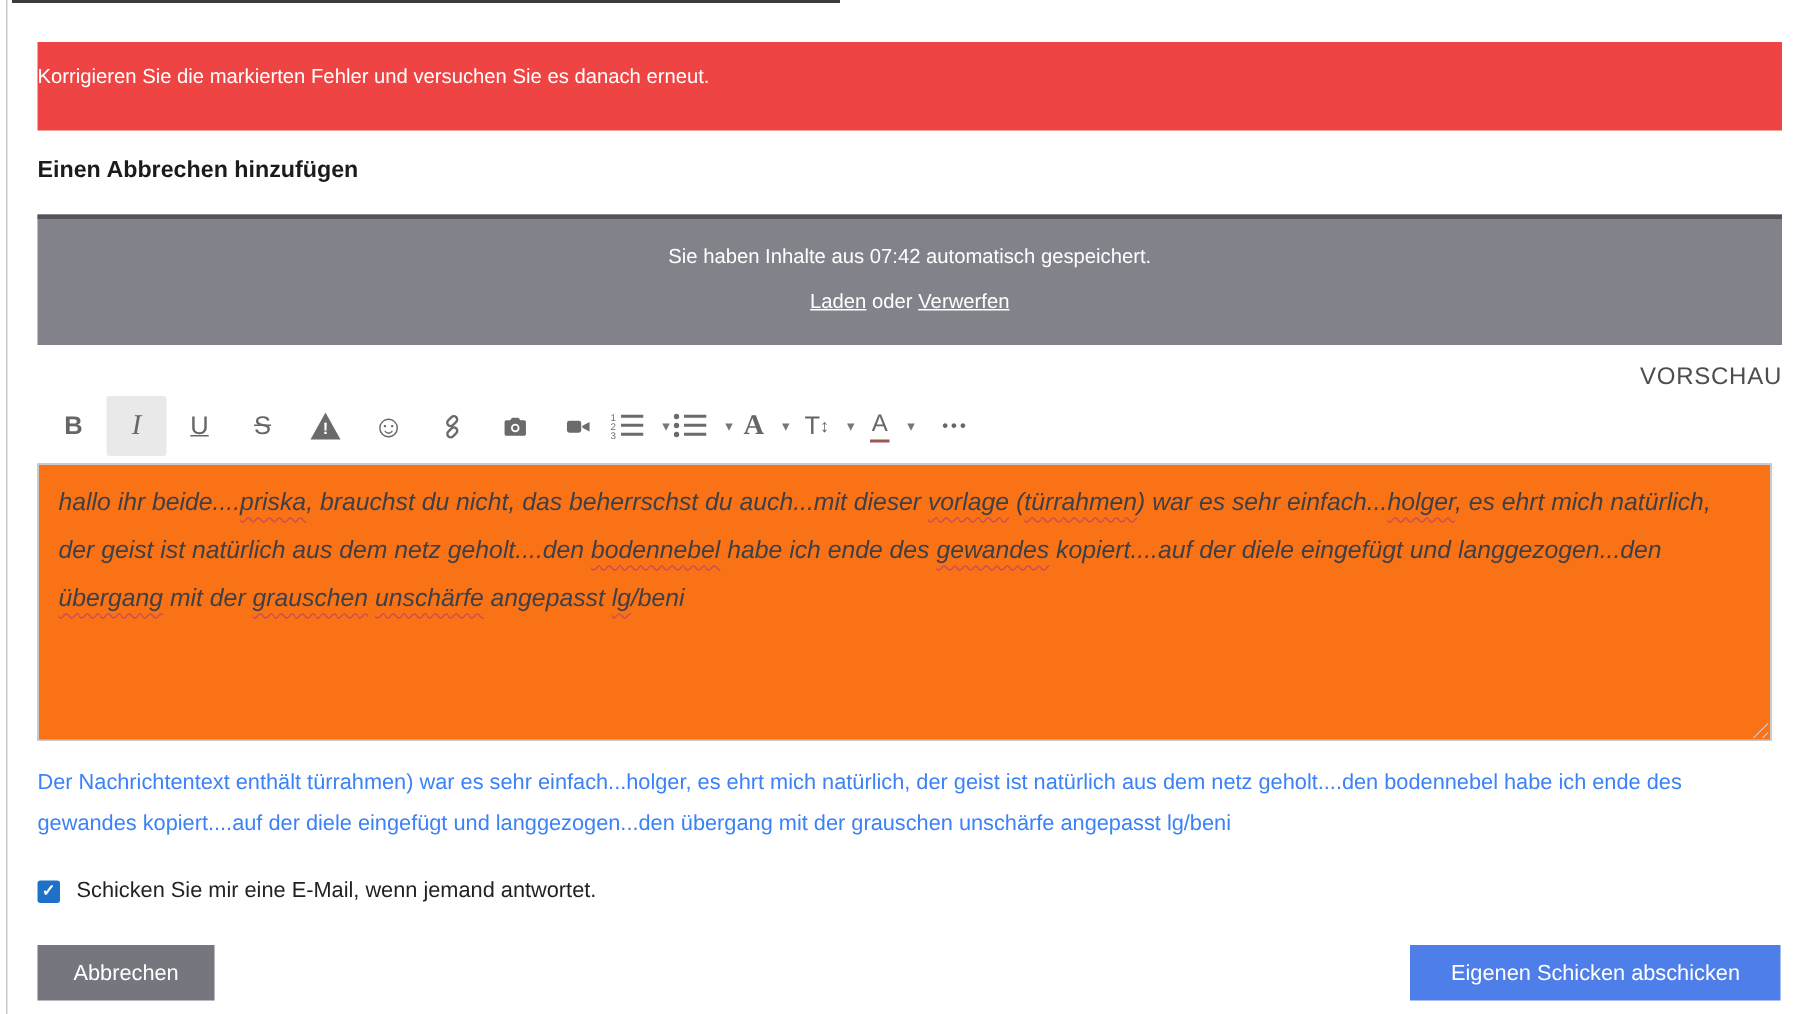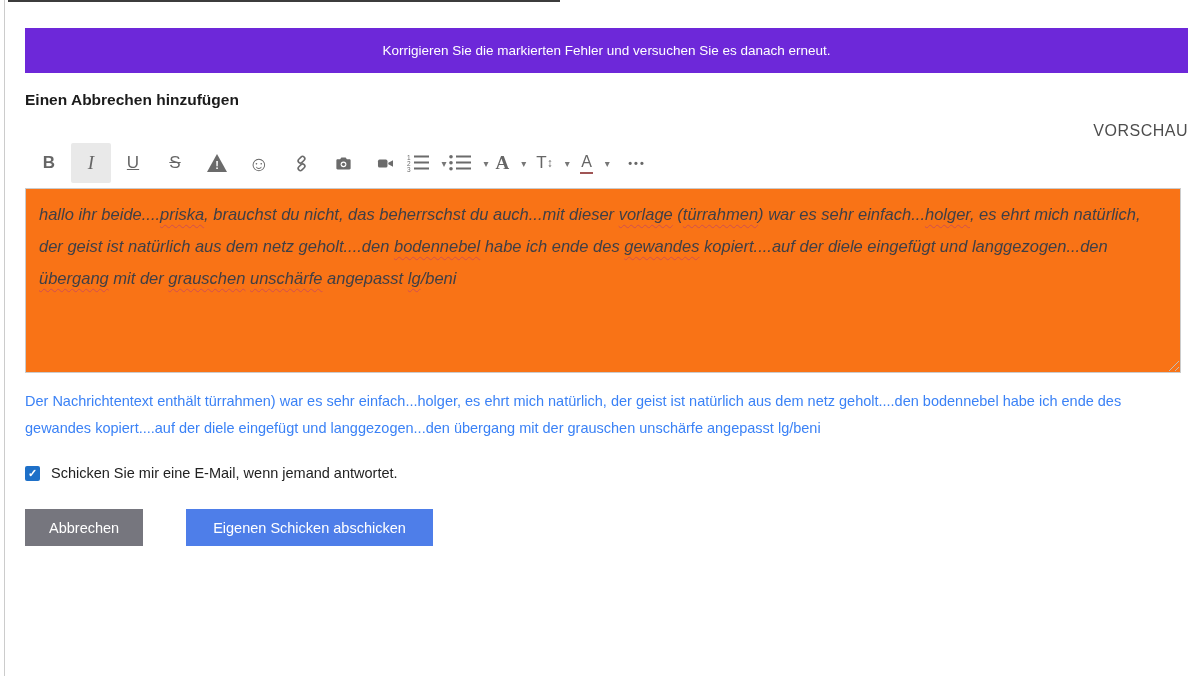--- a/index.html
+++ b/index.html
@@ -7,22 +7,22 @@
   body {
     width:1200px; height:676px; background:#ffffff; overflow:hidden;
     font-family:"Liberation Sans", sans-serif; position:relative;
   }
   .left-line { position:absolute; left:4px; top:0; width:1px; height:676px; background:#cccccc; }
   .top-line  { position:absolute; left:8px; top:0; width:552px; height:2px; background:#3c3c3c; }
 
   .content { padding:28px 12px 0 25px; }
 
   .alert {
-    background:#6d28d9; color:#ffffff; height:45px; line-height:45px;
-    text-align:center; font-size:13.5px;
+    background:#ef4444; color:#ffffff; height:59px; line-height:45px;
+    text-align:left; font-size:13.5px;
   }
 
   h2.page-title {
     margin:18px 0 0 0; font-size:15.5px; font-weight:bold; color:#1b1b1b;
   }
 
   .autosave {
     margin-top:20px; background:#82828a; border-top:3px solid #54545b;
     color:#ffffff; text-align:center; height:87px; padding-top:17px;
     font-size:13.5px;
@@ -93,21 +93,21 @@
 
   .email-row { margin-top:23px; display:flex; align-items:center; }
   .checkbox {
     width:15px; height:15px; border-radius:2px; background:#1e70c8;
     display:inline-flex; align-items:center; justify-content:center;
     cursor:pointer; flex:none;
   }
   .checkbox .check { color:#fff; font-size:11px; font-weight:bold; line-height:1; }
   .email-row label { margin-left:11px; font-size:14.5px; color:#222; }
 
-  .actions { margin-top:28px; display:flex; justify-content:flex-start; gap:43px; padding-right:1px; }
+  .actions { margin-top:28px; display:flex; justify-content:space-between; gap:43px; padding-right:1px; }
   .actions button {
     border:none; height:37px; color:#ffffff; font-size:14.5px; cursor:pointer;
     font-family:"Liberation Sans", sans-serif;
   }
   .btn-cancel { background:#76767e; padding:0 24px; }
   .btn-submit { background:#4e7ee9; padding:0 27px; }
 </style>
 </head>
 <body>
 
@@ -115,20 +115,28 @@
 <div class="left-line"></div>
 
 <div class="content">
 
   <div class="alert">
     <span>Korrigieren Sie die markierten Fehler und versuchen Sie es danach erneut.</span>
   </div>
 
   <h2 class="page-title">Einen Abbrechen hinzufügen</h2>
 
+  <div class="autosave">
+    <div>Sie haben Inhalte aus 07:42 automatisch gespeichert.</div>
+    <div class="autosave-links">
+      <a>Laden</a>
+      <span>oder</span>
+      <a>Verwerfen</a>
+    </div>
+  </div>
 
   <div class="preview-row">
     <span>VORSCHAU</span>
   </div>
 
   <div class="toolbar" id="toolbar">
       <div class="tb-btn">
         <span class="gly gly-b">B</span>
       </div>
       <div class="tb-btn active">

